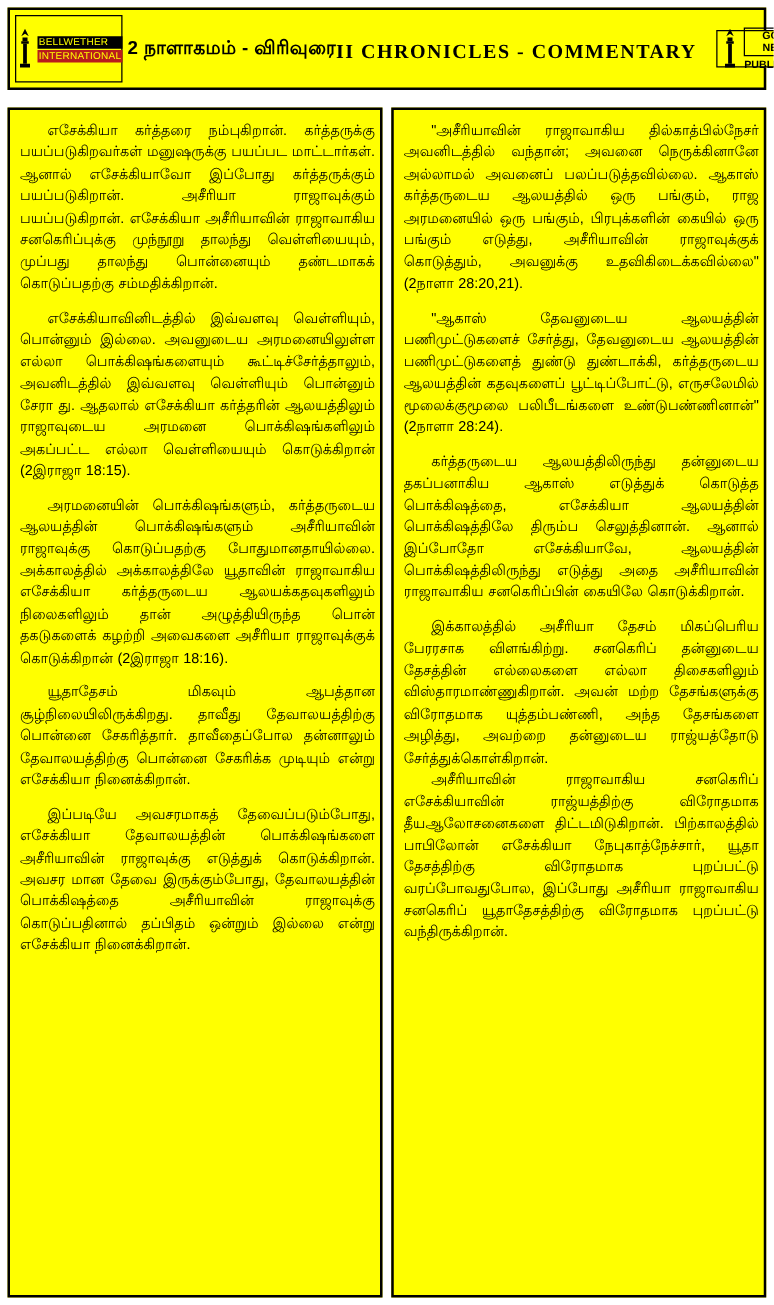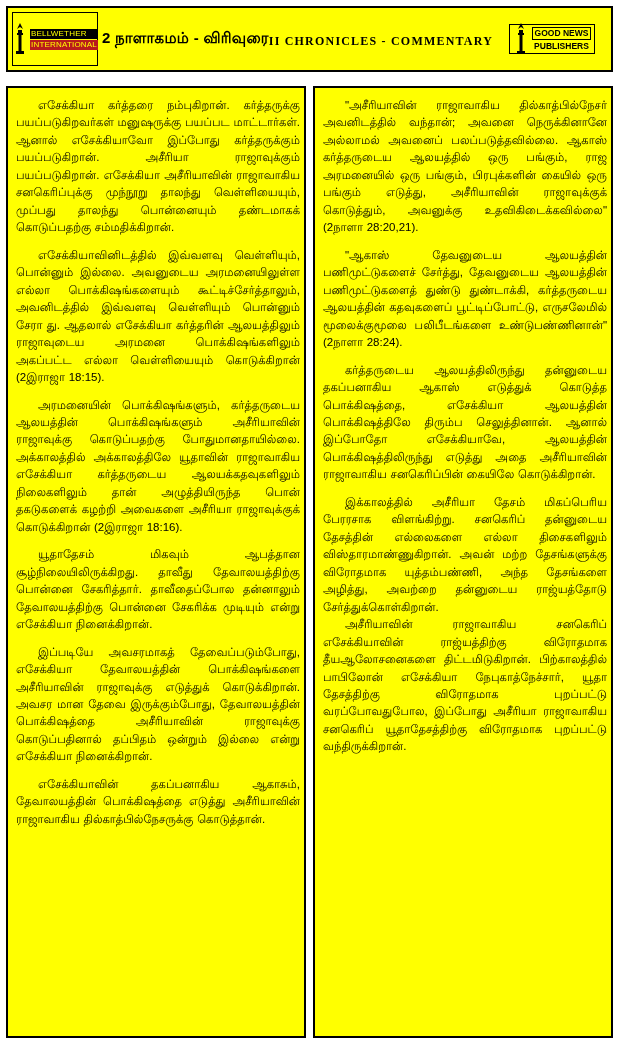--- a/index.html
+++ b/index.html
@@ -100,21 +100,21 @@
     padding: 2px 0;
   }
   .title-ta {
     font-size: 15px;
     font-weight: bold;
     color: #000000;
     letter-spacing: 0.3px;
     white-space: nowrap;
   }
   .title-en {
-    font-size: 12px;
+    font-size: 16px;
     font-weight: bold;
     font-family: "Liberation Serif", serif;
     color: #000000;
     letter-spacing: 1.2px;
     margin-top: 5px;
     white-space: nowrap;
   }
 
   
   .col {
@@ -189,21 +189,20 @@
     </div>
 
   </div>
 
   <div class="col col-left">
     <p class="para">எசேக்கியா கர்த்தரை நம்புகிறான். கர்த்தருக்கு பயப்படுகிறவர்கள் மனுஷருக்கு பயப்பட மாட்டார்கள். ஆனால் எசேக்கியாவோ இப்போது கர்த்தருக்கும் பயப்படுகிறான். அசீரியா ராஜாவுக்கும் பயப்படுகிறான். எசேக்கியா அசீரியாவின் ராஜாவாகிய சனகெரிப்புக்கு முந்நூறு தாலந்து வெள்ளியையும், முப்பது தாலந்து பொன்னையும் தண்டமாகக் கொடுப்பதற்கு சம்மதிக்கிறான்.</p>
     <p class="para">எசேக்கியாவினிடத்தில் இவ்வளவு வெள்ளியும், பொன்னும் இல்லை. அவனுடைய அரமனையிலுள்ள எல்லா பொக்கிஷங்களையும் கூட்டிச்சேர்த்தாலும், அவனிடத்தில் இவ்வளவு வெள்ளியும் பொன்னும் சேரா து. ஆதலால் எசேக்கியா கர்த்தரின் ஆலயத்திலும் ராஜாவுடைய அரமனை பொக்கிஷங்களிலும் அகப்பட்ட எல்லா வெள்ளியையும் கொடுக்கிறான் (2இராஜா 18:15).</p>
     <p class="para">அரமனையின் பொக்கிஷங்களும், கர்த்தருடைய ஆலயத்தின் பொக்கிஷங்களும் அசீரியாவின் ராஜாவுக்கு கொடுப்பதற்கு போதுமானதாயில்லை. அக்காலத்தில் அக்காலத்திலே யூதாவின் ராஜாவாகிய எசேக்கியா கர்த்தருடைய ஆலயக்கதவுகளிலும் நிலைகளிலும் தான் அழுத்தியிருந்த பொன் தகடுகளைக் கழற்றி அவைகளை அசீரியா ராஜாவுக்குக் கொடுக்கிறான் (2இராஜா 18:16).</p>
     <p class="para">யூதாதேசம் மிகவும் ஆபத்தான சூழ்நிலையிலிருக்கிறது. தாவீது தேவாலயத்திற்கு பொன்னை சேகரித்தார். தாவீதைப்போல தன்னாலும் தேவாலயத்திற்கு பொன்னை சேகரிக்க முடியும் என்று எசேக்கியா நினைக்கிறான்.</p>
     <p class="para">இப்படியே அவசரமாகத் தேவைப்படும்போது, எசேக்கியா தேவாலயத்தின் பொக்கிஷங்களை அசீரியாவின் ராஜாவுக்கு எடுத்துக் கொடுக்கிறான். அவசர மான தேவை இருக்கும்போது, தேவாலயத்தின் பொக்கிஷத்தை அசீரியாவின் ராஜாவுக்கு கொடுப்பதினால் தப்பிதம் ஒன்றும் இல்லை என்று எசேக்கியா நினைக்கிறான்.</p>
-    <p class="para last">எசேக்கியாவின் தகப்பனாகிய ஆகாசும், தேவாலயத்தின் பொக்கிஷத்தை எடுத்து அசீரியாவின் ராஜாவாகிய தில்காத்பில்நேசருக்கு கொடுத்தான்.</p>
   </div>
 
   <div class="col col-right">
     <p class="para">"அசீரியாவின் ராஜாவாகிய தில்காத்பில்நேசர் அவனிடத்தில் வந்தான்; அவனை நெருக்கினானே அல்லாமல் அவனைப் பலப்படுத்தவில்லை. ஆகாஸ் கர்த்தருடைய ஆலயத்தில் ஒரு பங்கும், ராஜ அரமனையில் ஒரு பங்கும், பிரபுக்களின் கையில் ஒரு பங்கும் எடுத்து, அசீரியாவின் ராஜாவுக்குக் கொடுத்தும், அவனுக்கு உதவிகிடைக்கவில்லை" (2நாளா 28:20,21).</p>
     <p class="para">"ஆகாஸ் தேவனுடைய ஆலயத்தின் பணிமுட்டுகளைச் சேர்த்து, தேவனுடைய ஆலயத்தின் பணிமுட்டுகளைத் துண்டு துண்டாக்கி, கர்த்தருடைய ஆலயத்தின் கதவுகளைப் பூட்டிப்போட்டு, எருசலேமில் மூலைக்குமூலை பலிபீடங்களை உண்டுபண்ணினான்" (2நாளா 28:24).</p>
     <p class="para">கர்த்தருடைய ஆலயத்திலிருந்து தன்னுடைய தகப்பனாகிய ஆகாஸ் எடுத்துக் கொடுத்த பொக்கிஷத்தை, எசேக்கியா ஆலயத்தின் பொக்கிஷத்திலே திரும்ப செலுத்தினான். ஆனால் இப்போதோ எசேக்கியாவே, ஆலயத்தின் பொக்கிஷத்திலிருந்து எடுத்து அதை அசீரியாவின் ராஜாவாகிய சனகெரிப்பின் கையிலே கொடுக்கிறான்.</p>
     <p class="para last">இக்காலத்தில் அசீரியா தேசம் மிகப்பெரிய பேரரசாக விளங்கிற்று. சனகெரிப் தன்னுடைய தேசத்தின் எல்லைகளை எல்லா திசைகளிலும் விஸ்தாரமாண்ணுகிறான். அவன் மற்ற தேசங்களுக்கு விரோதமாக யுத்தம்பண்ணி, அந்த தேசங்களை அழித்து, அவற்றை தன்னுடைய ராஜ்யத்தோடு சேர்த்துக்கொள்கிறான்.</p>
     <p class="para">அசீரியாவின் ராஜாவாகிய சனகெரிப் எசேக்கியாவின் ராஜ்யத்திற்கு விரோதமாக தீயஆலோசனைகளை திட்டமிடுகிறான். பிற்காலத்தில் பாபிலோன் எசேக்கியா நேபுகாத்நேச்சார், யூதா தேசத்திற்கு விரோதமாக புறப்பட்டு வரப்போவதுபோல, இப்போது அசீரியா ராஜாவாகிய சனகெரிப் யூதாதேசத்திற்கு விரோதமாக புறப்பட்டு வந்திருக்கிறான்.</p>
   </div>
 

